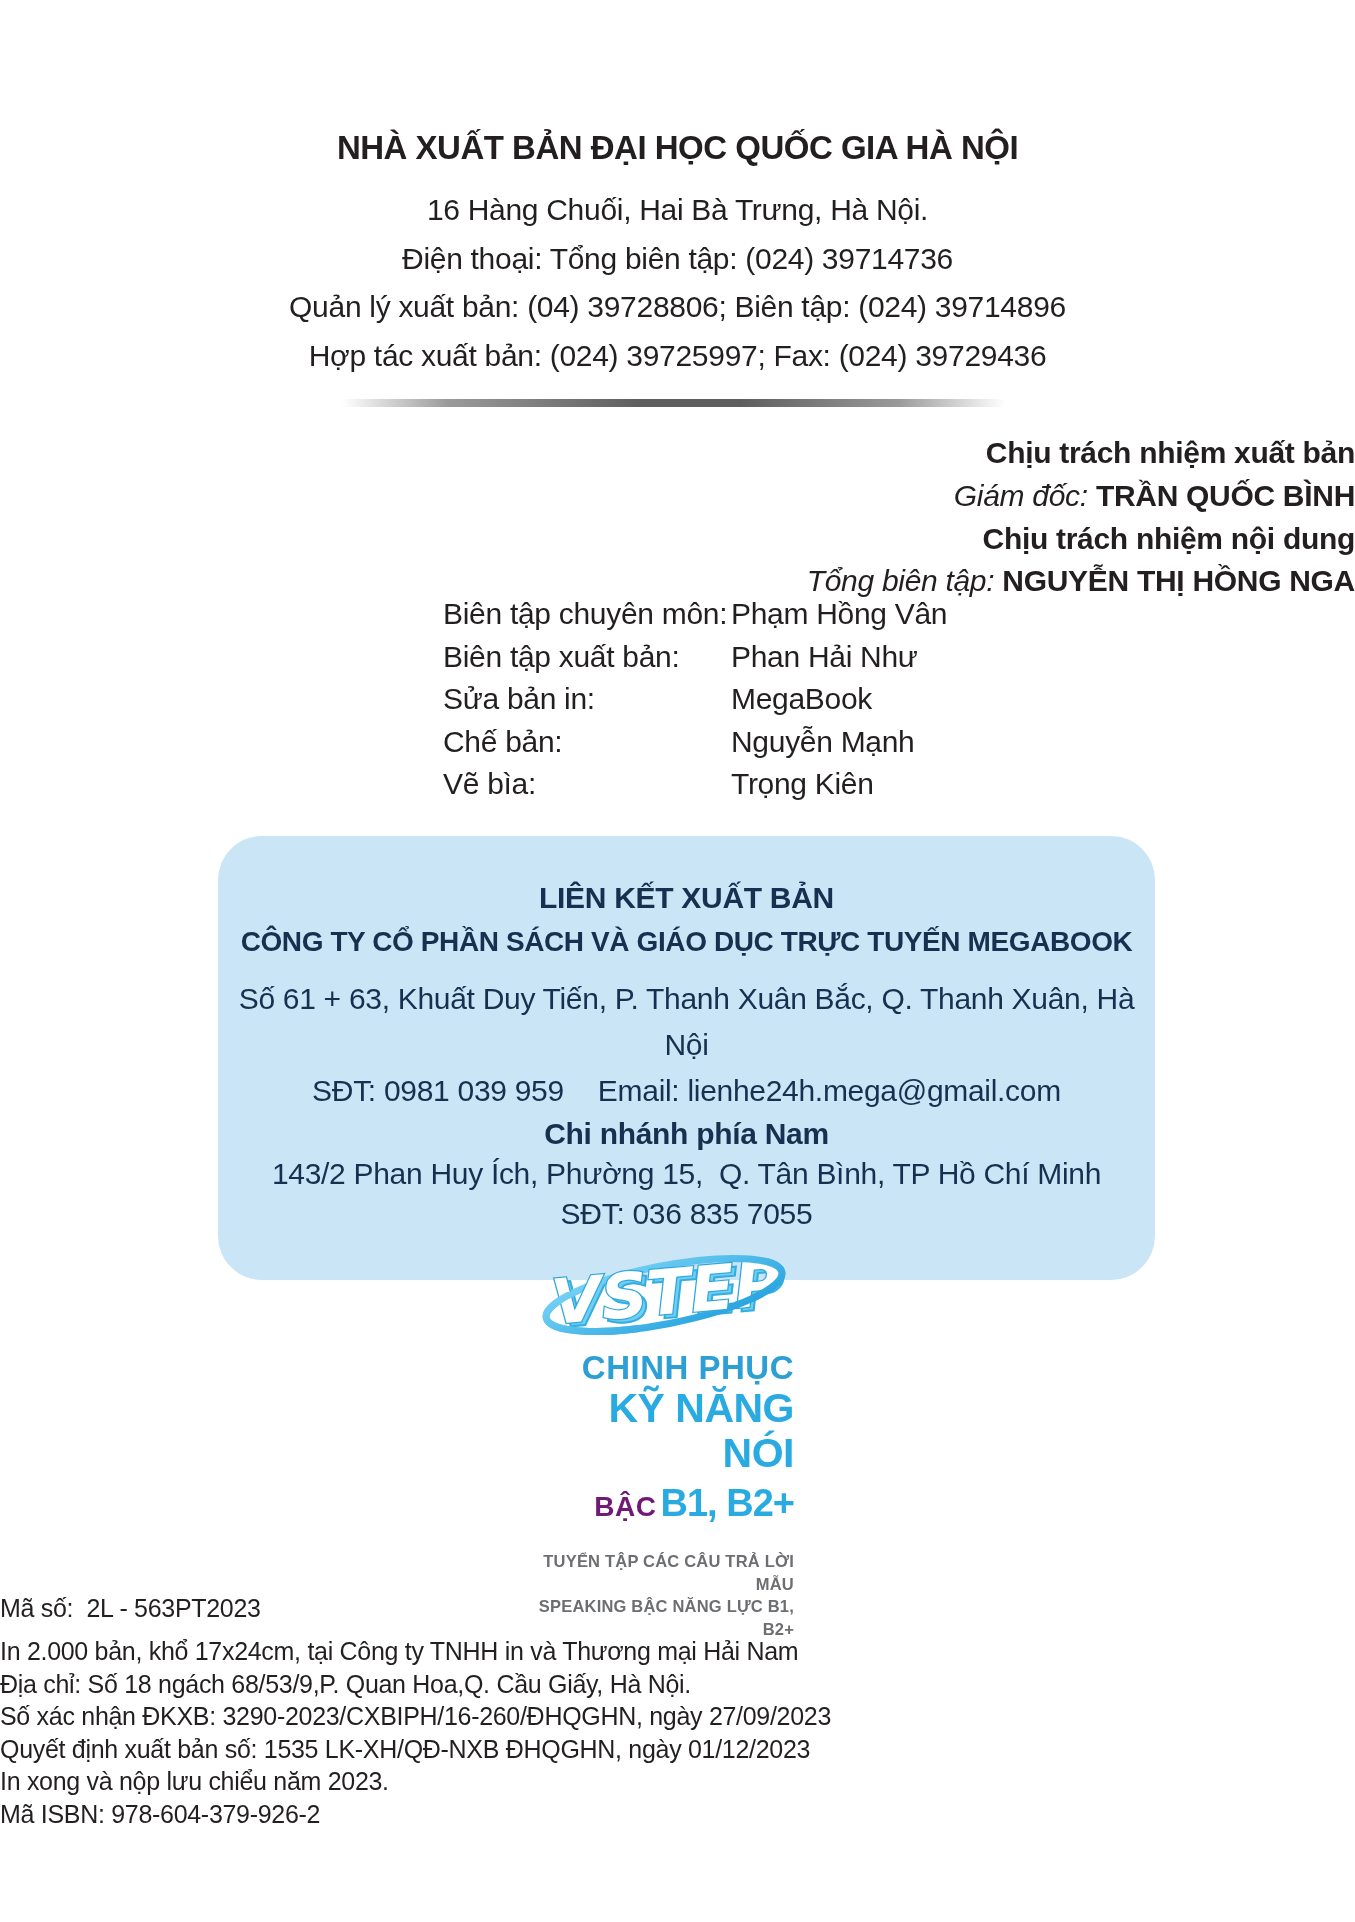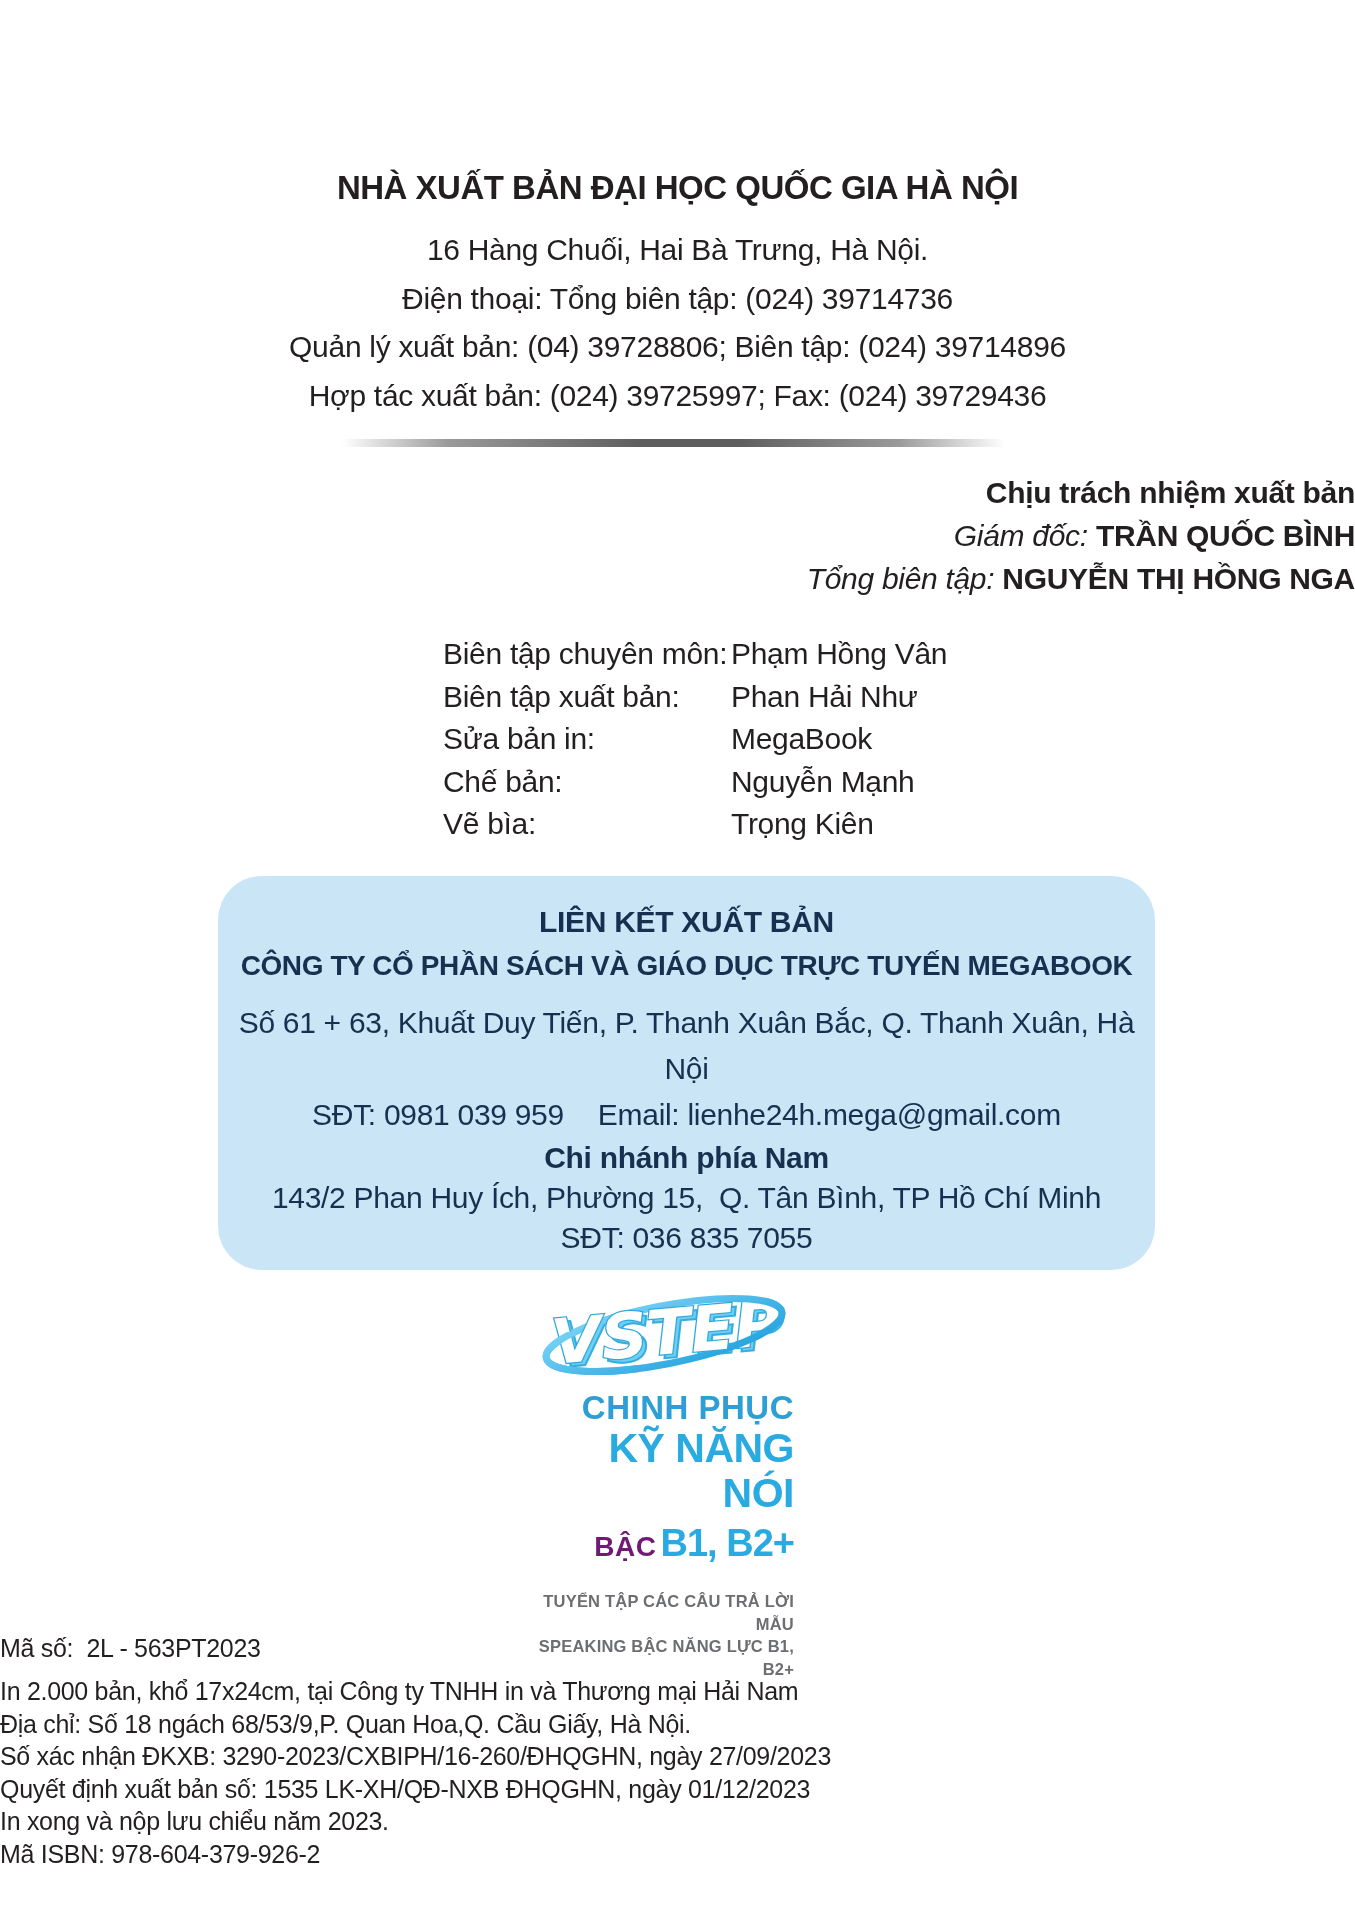--- a/index.html
+++ b/index.html
@@ -5,21 +5,21 @@
   * { margin:0; padding:0; box-sizing:border-box; }
   html,body { background:#ffffff; }
   body {
     width:1355px; height:1922px;
     font-family:"Liberation Sans","DejaVu Sans",sans-serif;
     color:#231f20;
     position:relative;
     overflow:hidden;
     letter-spacing:-0.3px;
   }
-  .page { position:absolute; inset:0; background:#fff;margin-top:40px; }
+  .page { position:absolute; inset:0; background:#fff; }
 
   
   .pub-block { position:absolute; top:126px; left:0; width:100%; text-align:center; }
   .pub-title { font-size:33px; font-weight:bold; line-height:44px; margin-bottom:16px; letter-spacing:-0.5px; }
   .pub-line  { font-size:30px; line-height:48.5px; }
 
   
   .divider {
     position:absolute; top:399px; left:342px; width:663px; height:8px;
     background:linear-gradient(to right, rgba(130,130,130,0) 0%, #9a9a9a 16%, #5e5e5e 45%, #5e5e5e 60%, #9a9a9a 84%, rgba(130,130,130,0) 100%);
@@ -32,23 +32,23 @@
   .b { font-weight:bold; }
   .i { font-style:italic; }
 
   .roles { position:absolute; top:593px; left:443px; }
   .role-row { display:flex; font-size:30px; line-height:42.6px; }
   .role-label { width:288px; text-align:left; }
   .role-value { text-align:left; }
 
   
   .partner-box {
-    position:absolute; top:836px; left:218px; width:937px; height:394px;
+    position:absolute; top:836px; left:218px; width:937px; height:444px;
     background:#c9e5f6; color:#17304f; border-radius:44px;
-    text-align:center; padding-top:24px; font-size:30px;
+    text-align:center; padding-top:40px; font-size:30px;
   }
   .pb-title   { font-size:30px; font-weight:bold; line-height:44px; }
   .pb-company { font-size:28px; font-weight:bold; line-height:44px; margin-bottom:12px; letter-spacing:-0.4px; }
   .pb-line    { font-size:30px; line-height:46px; }
   .pb-line-sm { font-size:30px; line-height:40px; }
   .pb-gap     { display:inline-block; width:34px; }
   .keep-sp    { white-space:pre-wrap; }
 
   
   .logo-block { position:absolute; top:1240px; left:538px; width:256px; text-align:right; }
@@ -76,20 +76,21 @@
     <div class="pub-line">Điện thoại: Tổng biên tập: (024) 39714736</div>
     <div class="pub-line">Quản lý xuất bản: (04) 39728806; Biên tập: (024) 39714896</div>
     <div class="pub-line">Hợp tác xuất bản: (024) 39725997; Fax: (024) 39729436</div>
   </div>
 
   <div class="divider"></div>
 
   <div class="resp-block">
     <div class="resp-line b">Chịu trách nhiệm xuất bản</div>
     <div class="resp-line"><span class="i">Giám đốc:</span> <span class="b">TRẦN QUỐC BÌNH</span></div>
+    <div class="resp-line b">Chịu trách nhiệm nội dung</div>
     <div class="resp-line"><span class="i">Tổng biên tập:</span> <span class="b">NGUYỄN THỊ HỒNG NGA</span></div>
   </div>
 
   <div class="roles">
     <div class="role-row">
       <span class="role-label">Biên tập chuyên môn:</span>
       <span class="role-value">Phạm Hồng Vân</span>
     </div>
     <div class="role-row">
       <span class="role-label">Biên tập xuất bản:</span>

